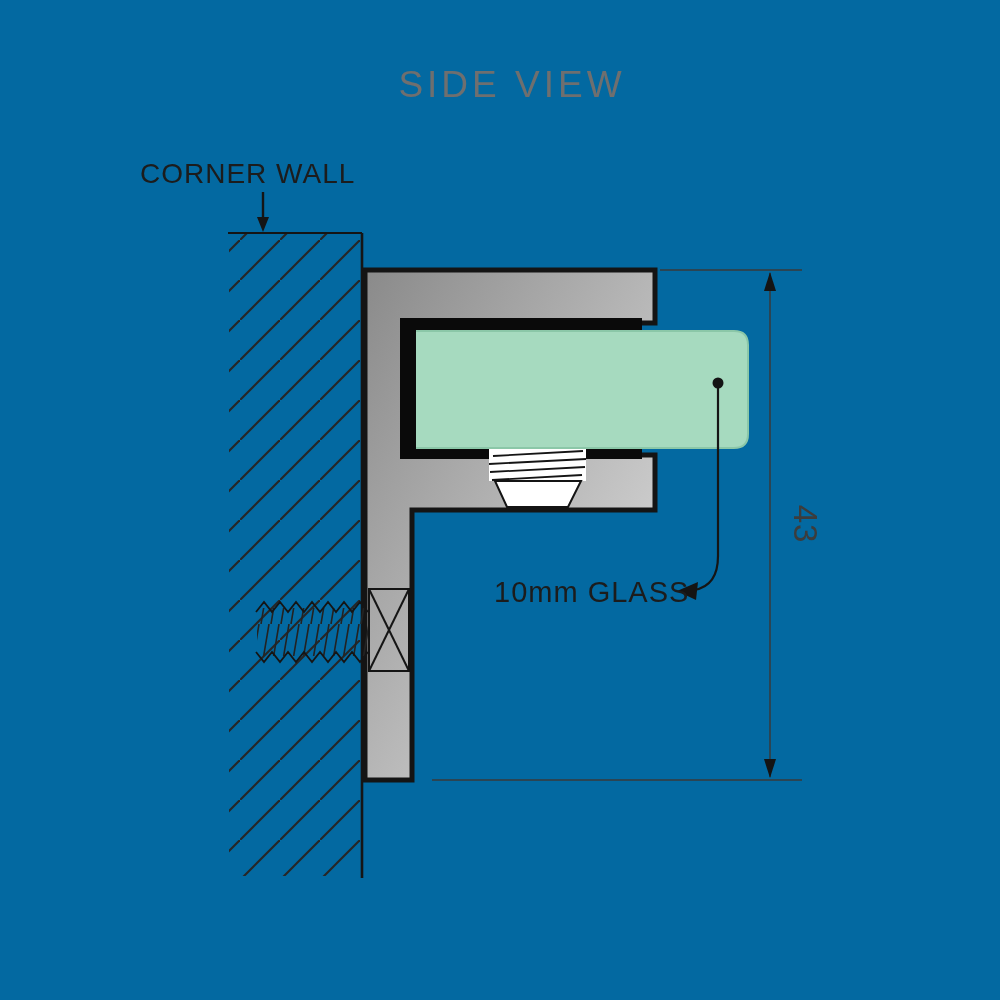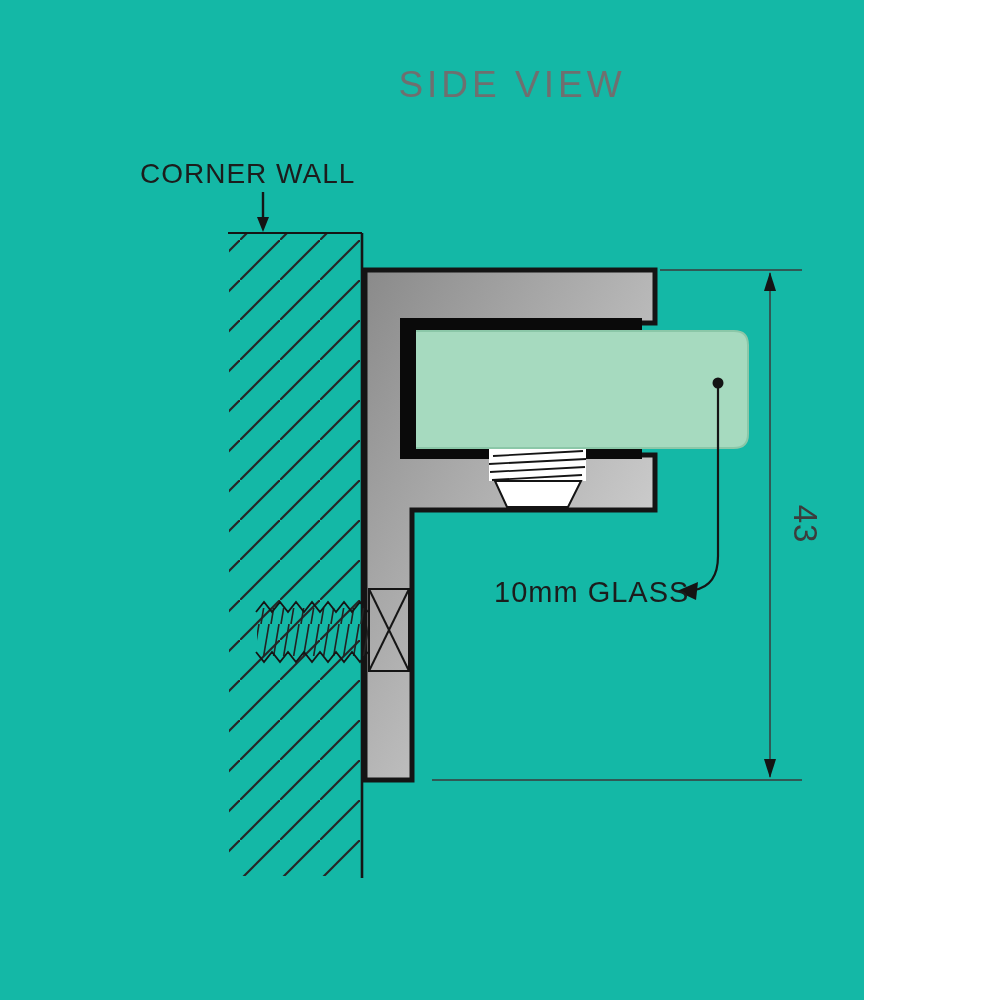--- a/index.html
+++ b/index.html
@@ -1,19 +1,19 @@
 <!DOCTYPE html>
 <html><head>
 <meta charset="utf-8">
 <style>
   html,body{margin:0;padding:0;background:#ffffff;}
   .canvas{
     position:relative;
-    width:864px;height:1000px;
-    background:#14b8a6;
+    width:1000px;height:1000px;
+    background:#0369a1;
     font-family:"Liberation Sans", sans-serif;
     overflow:hidden;
   }
   svg{display:block;}
   text{font-family:"Liberation Sans", sans-serif;}
   .t-title{font-size:37px;letter-spacing:4px;}
   .t-label{font-size:28px;letter-spacing:1px;}
   .t-glass{font-size:29px;letter-spacing:1px;}
   .t-dim{font-size:33px;letter-spacing:1px;}
   .ink{stroke:#151515;}

